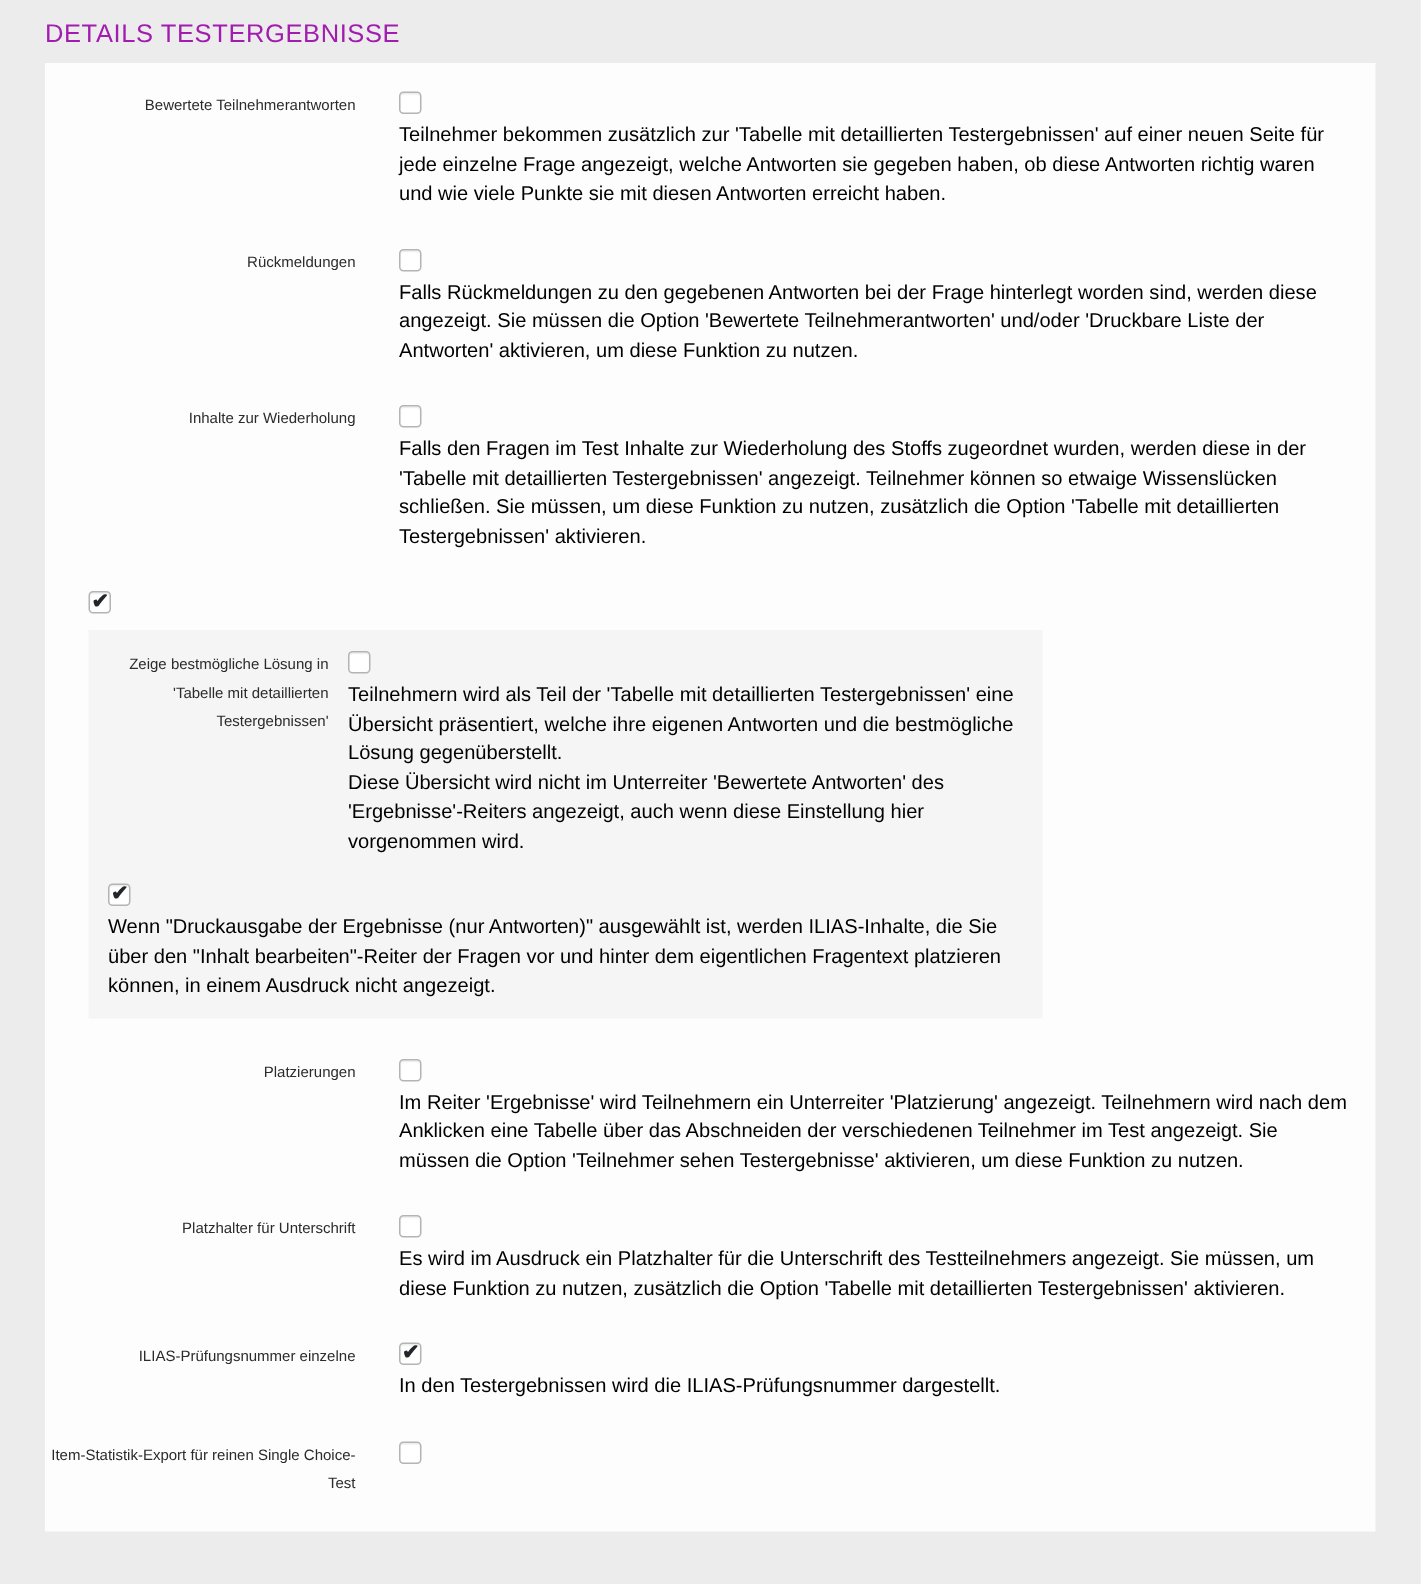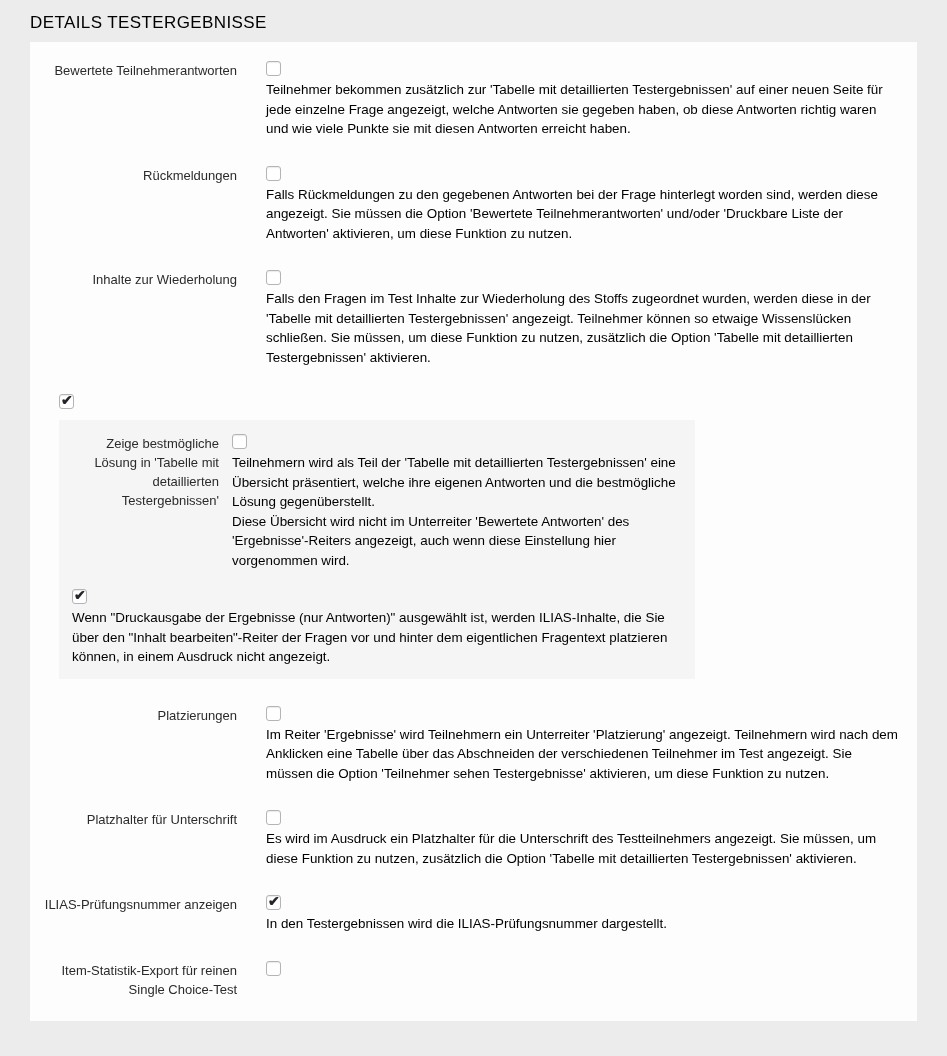--- a/index.html
+++ b/index.html
@@ -12,39 +12,39 @@
     min-height: 1056px;
     background: #ececed;
     position: relative;
   }
   .page-header {
     padding: 13px 30px 9px 30px;
   }
   .page-title {
     font-size: 17px;
     font-weight: 400;
-    color: #000000;
+    color: #a21caf;
     letter-spacing: 0.4px;
   }
   .panel {
     margin: 0 30px;
     width: 887px;
     background: #fdfdfd;
     padding: 18px 16px 10px 0;
   }
   .form-row {
     display: flex;
     margin-bottom: 26px;
   }
   .form-row:last-child { margin-bottom: 12px; }
   .row-label {
     width: 207px;
     flex: 0 0 207px;
     text-align: right;
-    font-size: 13px;
+    font-size: 10px;
     line-height: 19px;
     color: #2b2b2b;
     padding-top: 1px;
   }
   .row-content {
     flex: 1;
     margin-left: 29px;
     min-width: 0;
   }
   .checkbox {
@@ -169,21 +169,21 @@
 
     <div class="form-row">
       <div class="row-label">Platzhalter für Unterschrift</div>
       <div class="row-content">
         <input type="checkbox" class="checkbox" style="">
         <div class="row-desc">Es wird im Ausdruck ein Platzhalter für die Unterschrift des Testteilnehmers angezeigt. Sie müssen, um diese Funktion zu nutzen, zusätzlich die Option 'Tabelle mit detaillierten Testergebnissen' aktivieren.</div>
       </div>
     </div>
 
     <div class="form-row">
-      <div class="row-label">ILIAS-Prüfungsnummer anzeigen</div>
+      <div class="row-label">ILIAS-Prüfungsnummer einzelne</div>
       <div class="row-content">
         <input type="checkbox" class="checkbox" checked="" style="">
         <div class="row-desc">In den Testergebnissen wird die ILIAS-Prüfungsnummer dargestellt.</div>
       </div>
     </div>
 
     <div class="form-row">
       <div class="row-label">Item-Statistik-Export für reinen Single Choice-Test</div>
       <div class="row-content">
         <input type="checkbox" class="checkbox" style="">

